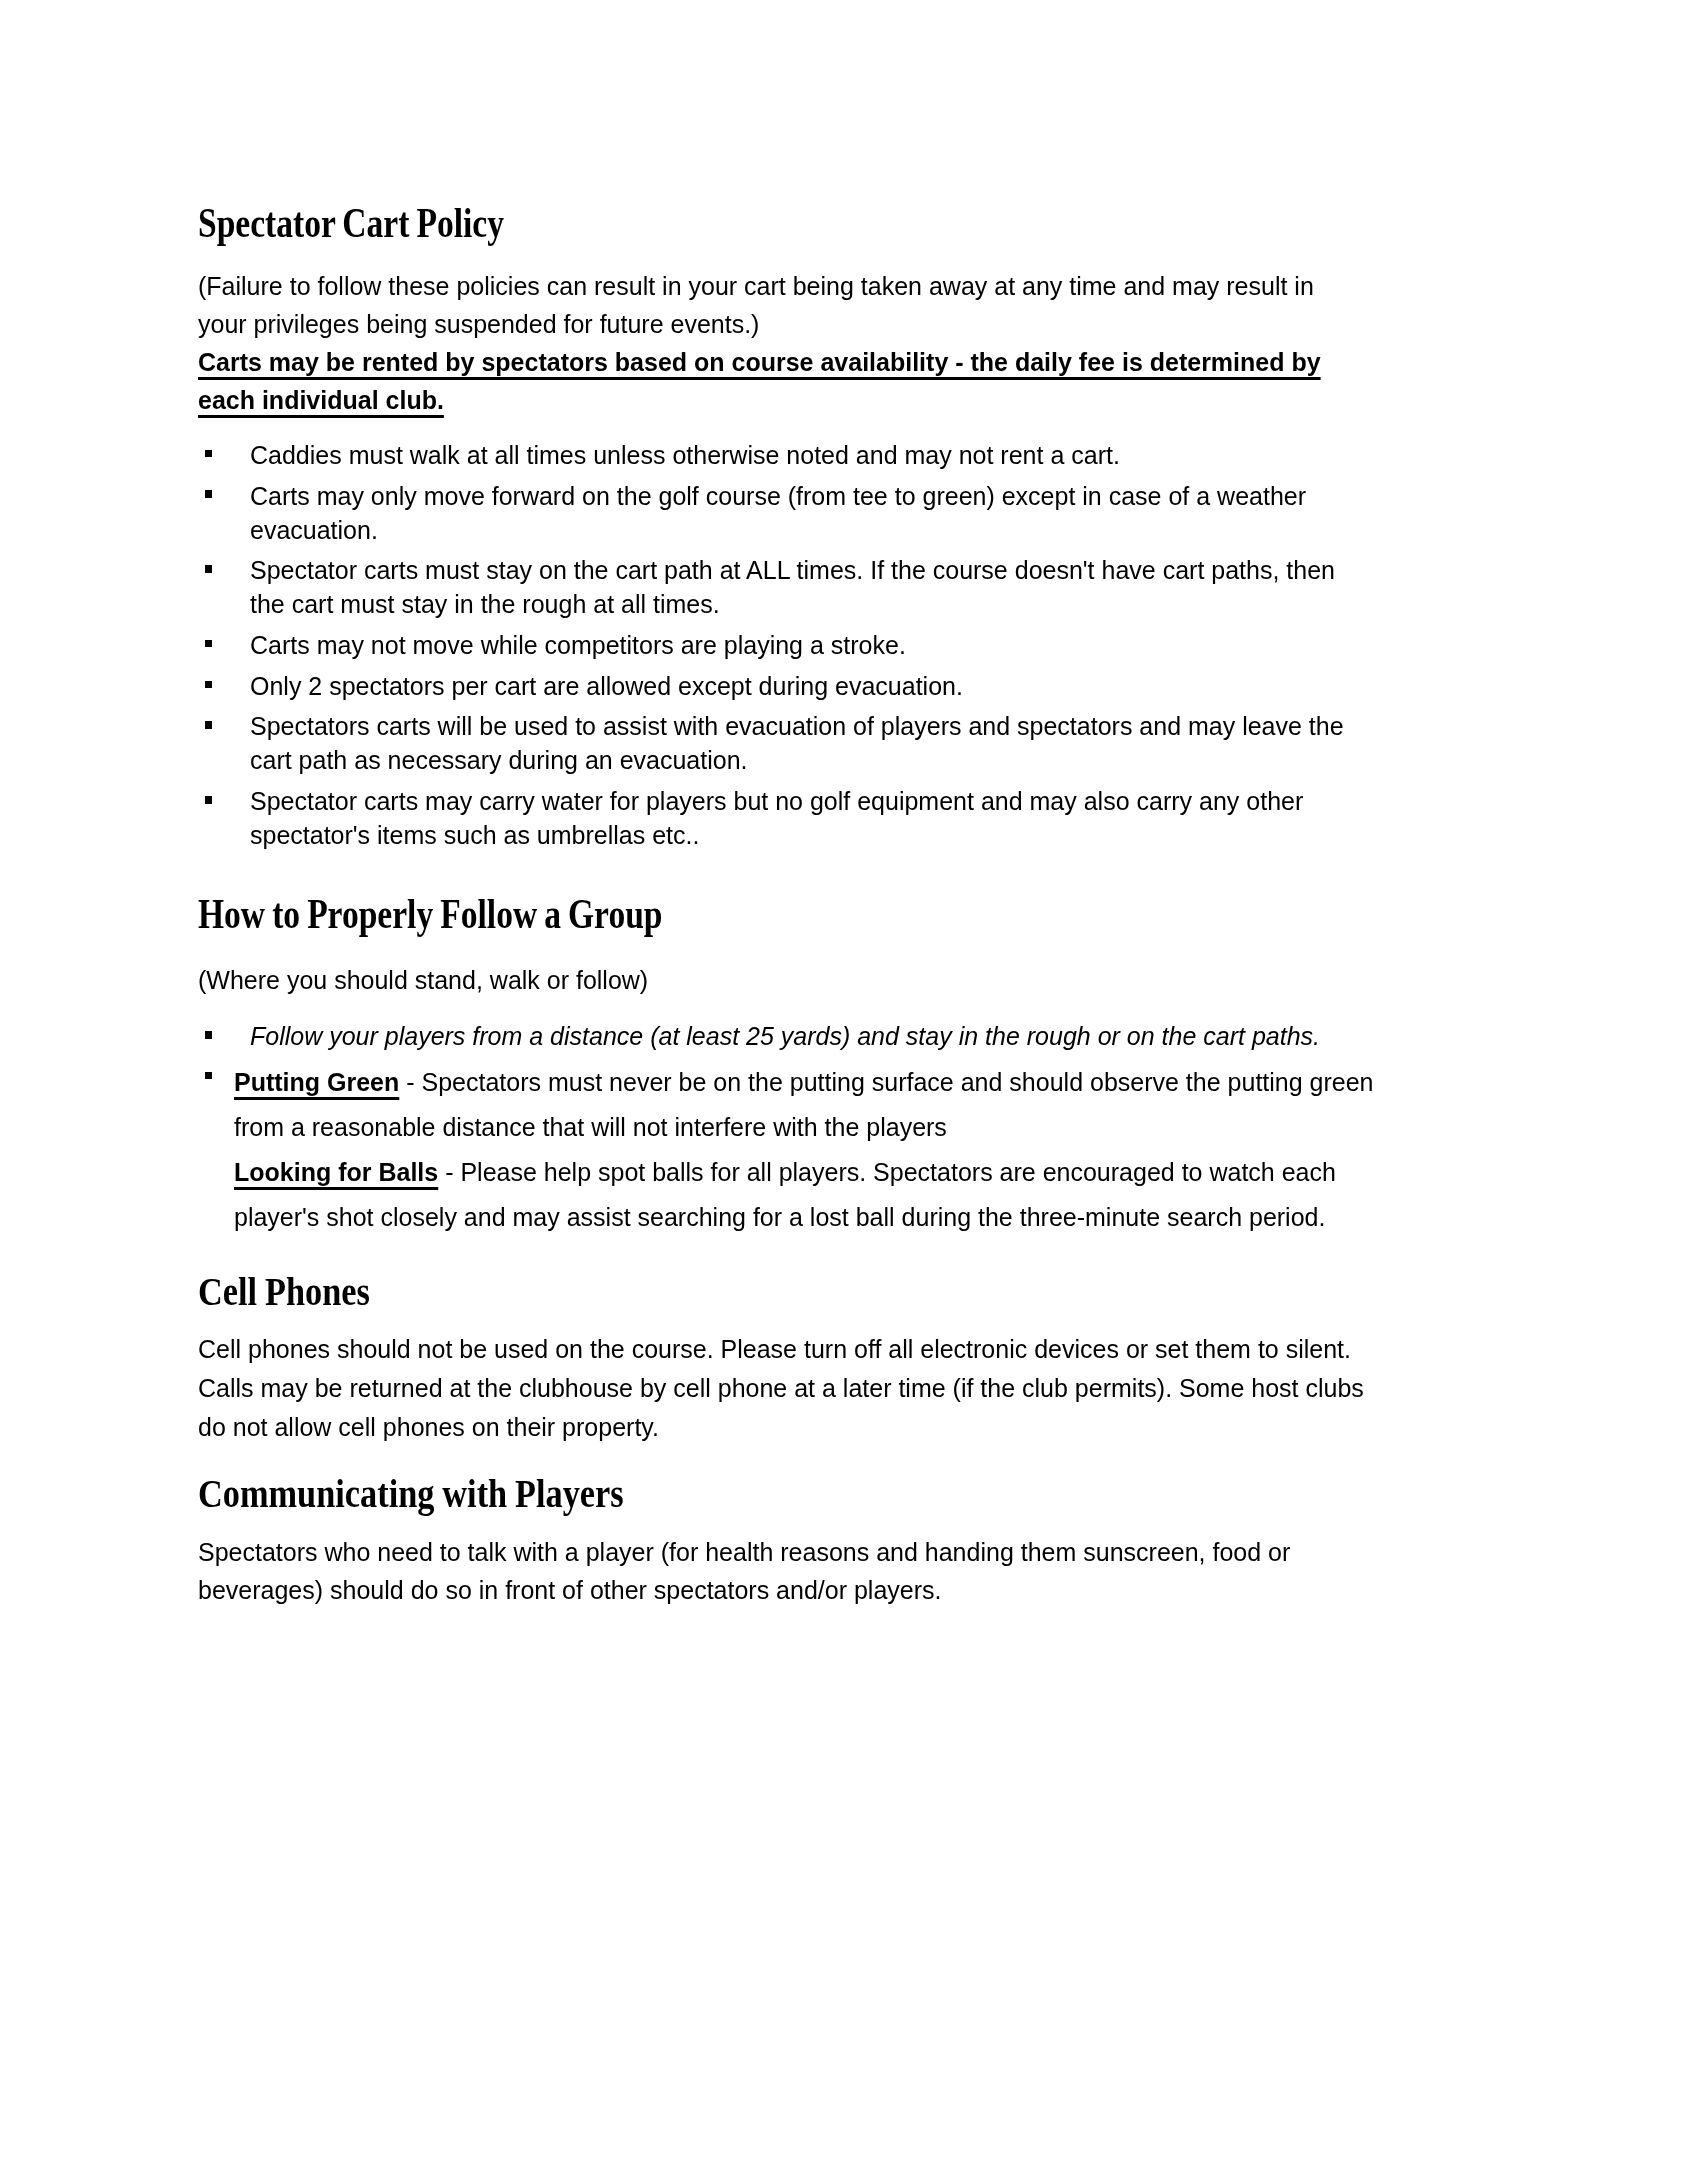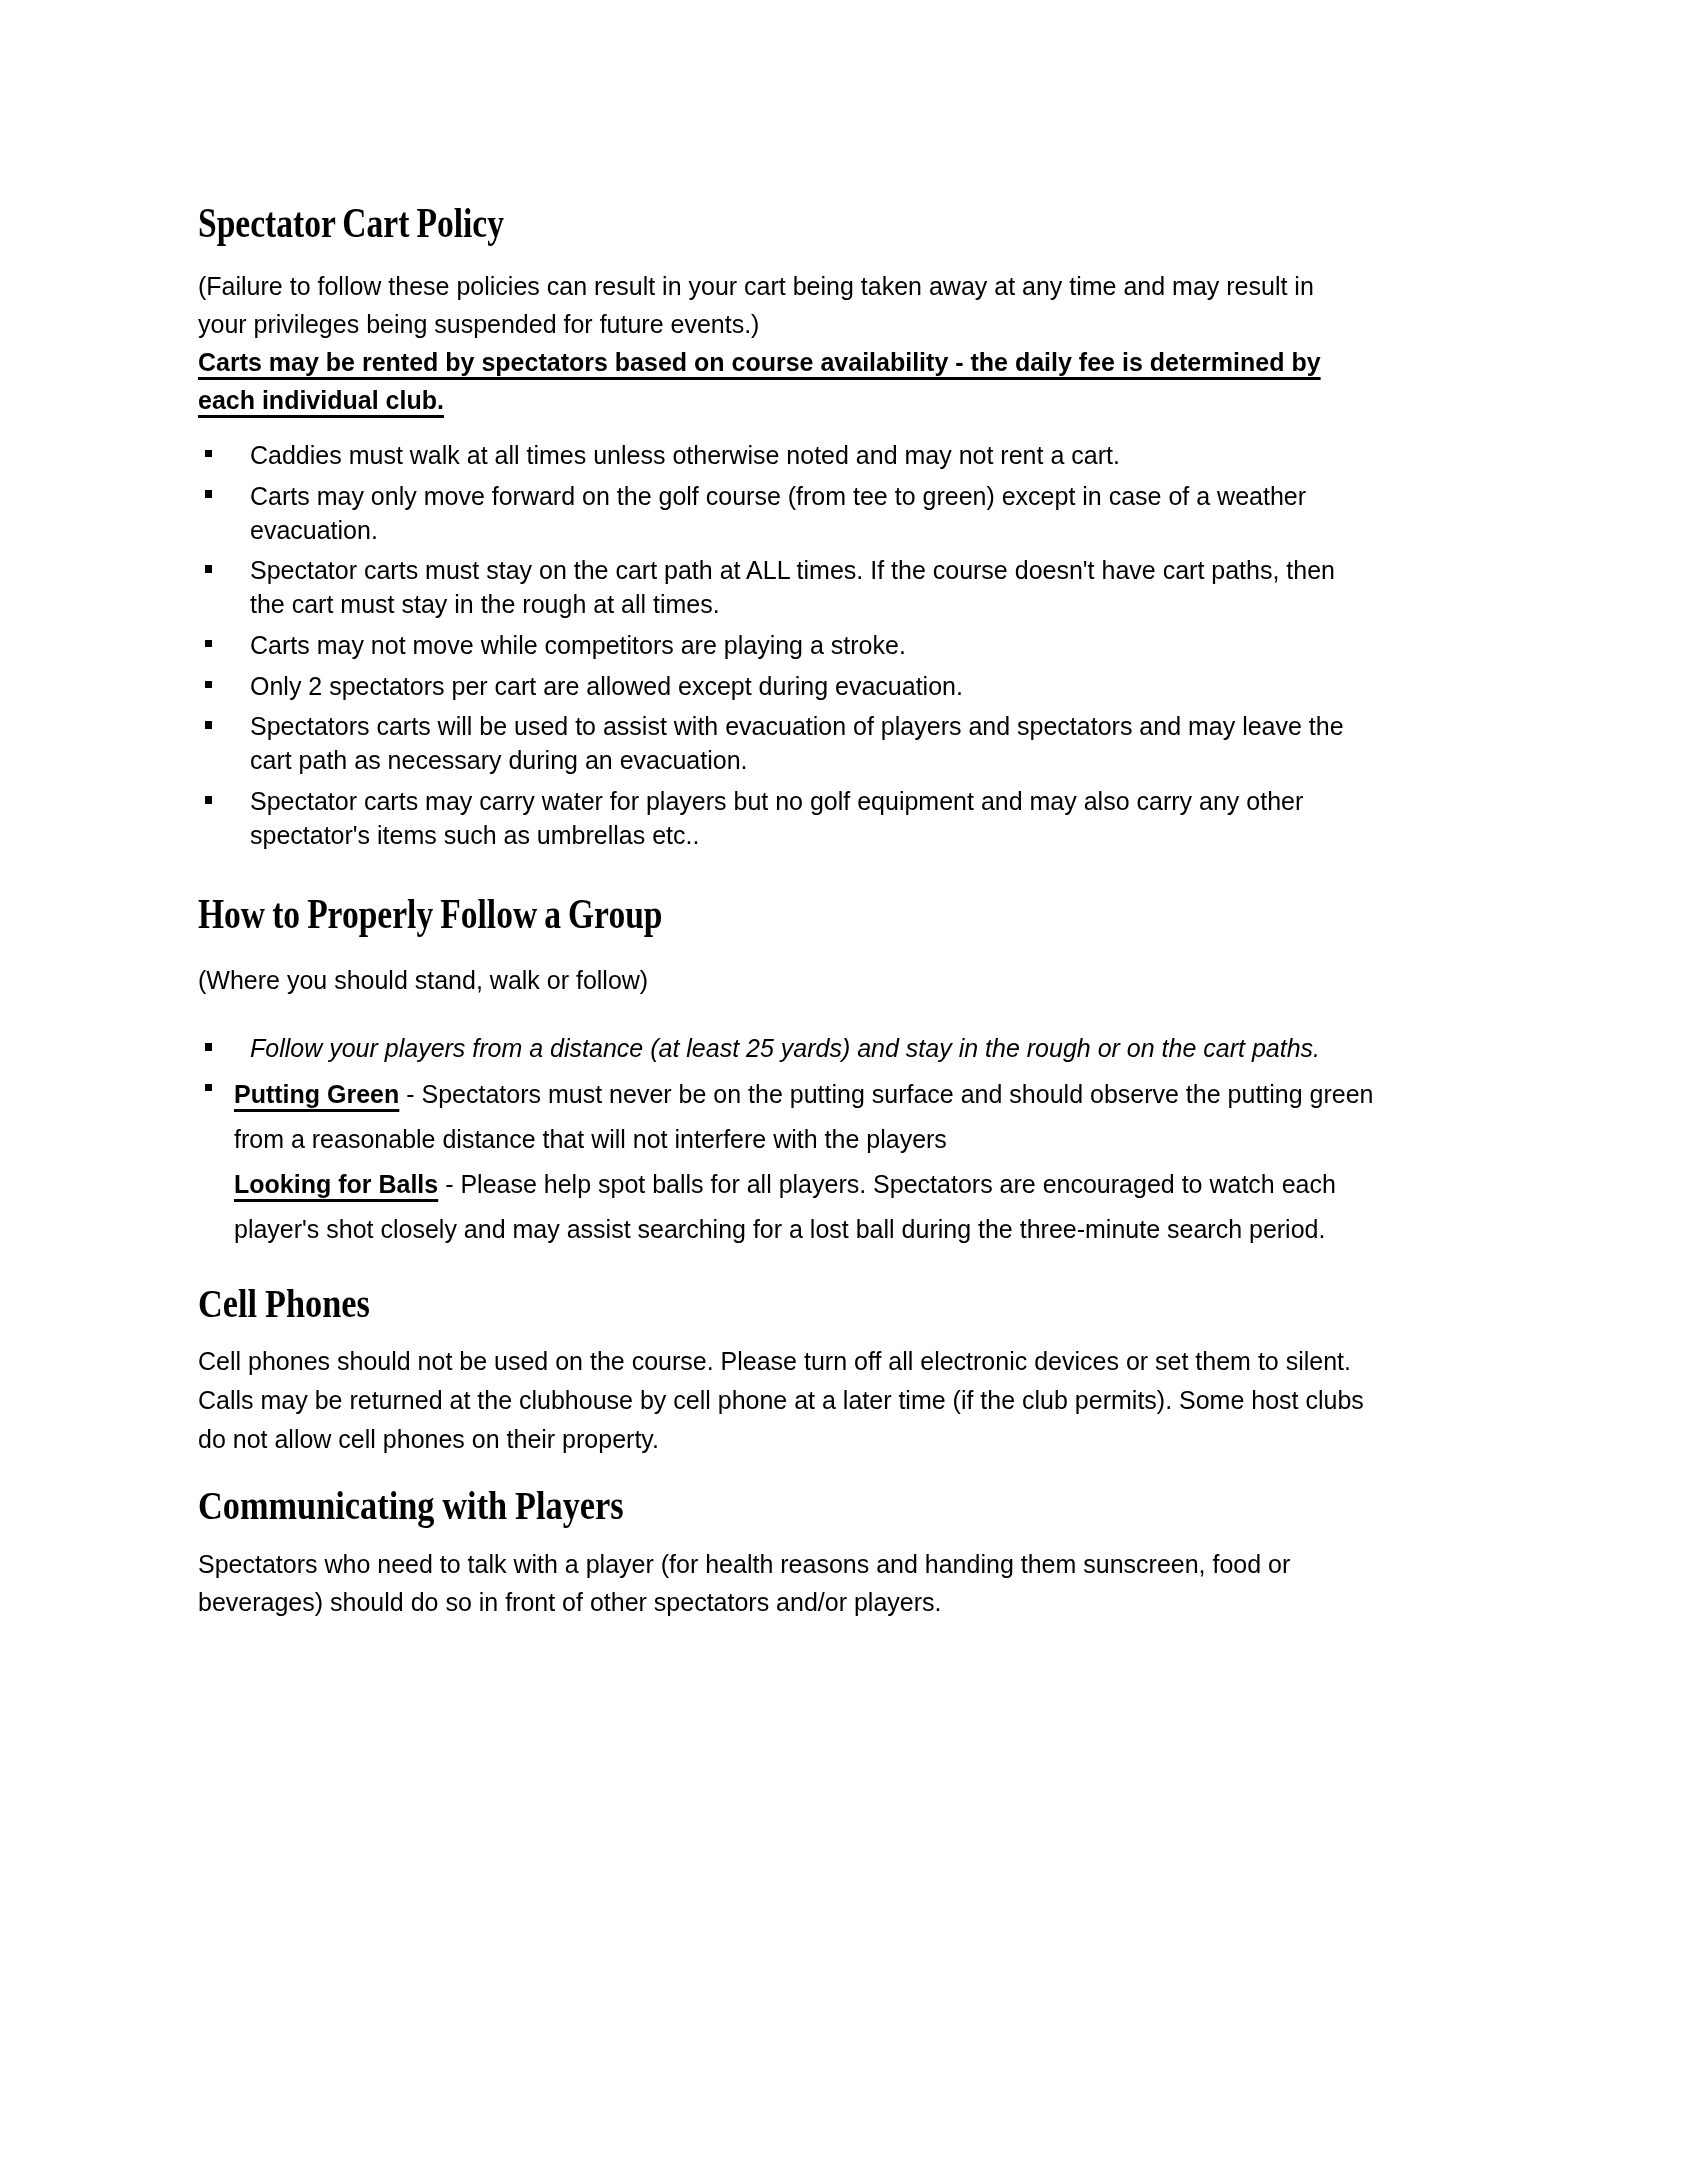--- a/index.html
+++ b/index.html
@@ -30,21 +30,21 @@
 
   p { margin: 0; font-size: 25px; white-space: pre-line; }
   p.intro { line-height: 38px; }
   p.notice {
     line-height: 38px;
     font-weight: bold;
     text-decoration: underline;
     text-decoration-thickness: 2.5px;
     text-underline-offset: 5.9px;
   }
-  p.subnote { line-height: 38px; margin-bottom: 32px; }
+  p.subnote { line-height: 38px; margin-bottom: 20px; }
   p.leadpara { line-height: 45px; margin-left: 36px; }
   p.leadpara.first { margin-top: 5px; }
   p.bodypara { line-height: 39px; }
   p.commpara { line-height: 38px; }
 
   .leadlabel {
     font-weight: bold;
     text-decoration: underline;
     text-decoration-thickness: 2.5px;
     text-underline-offset: 5.9px;

